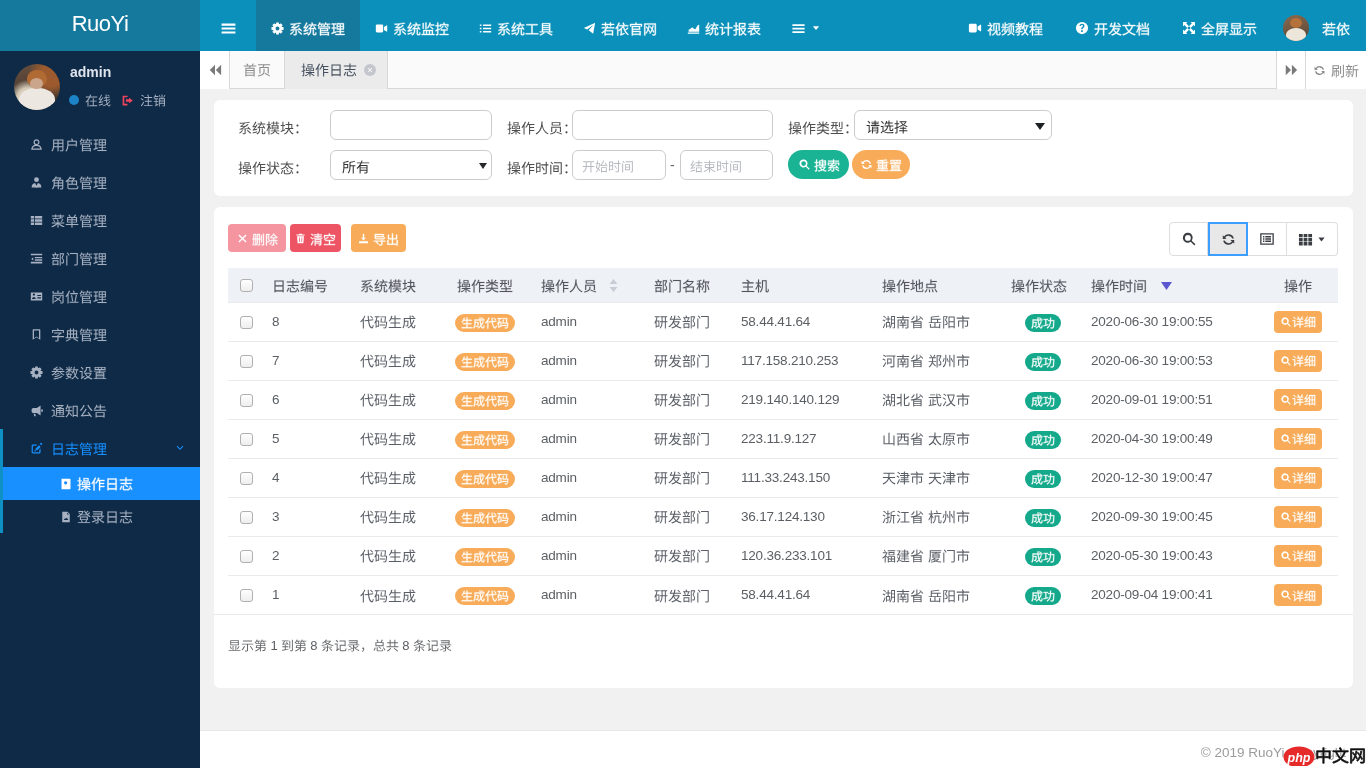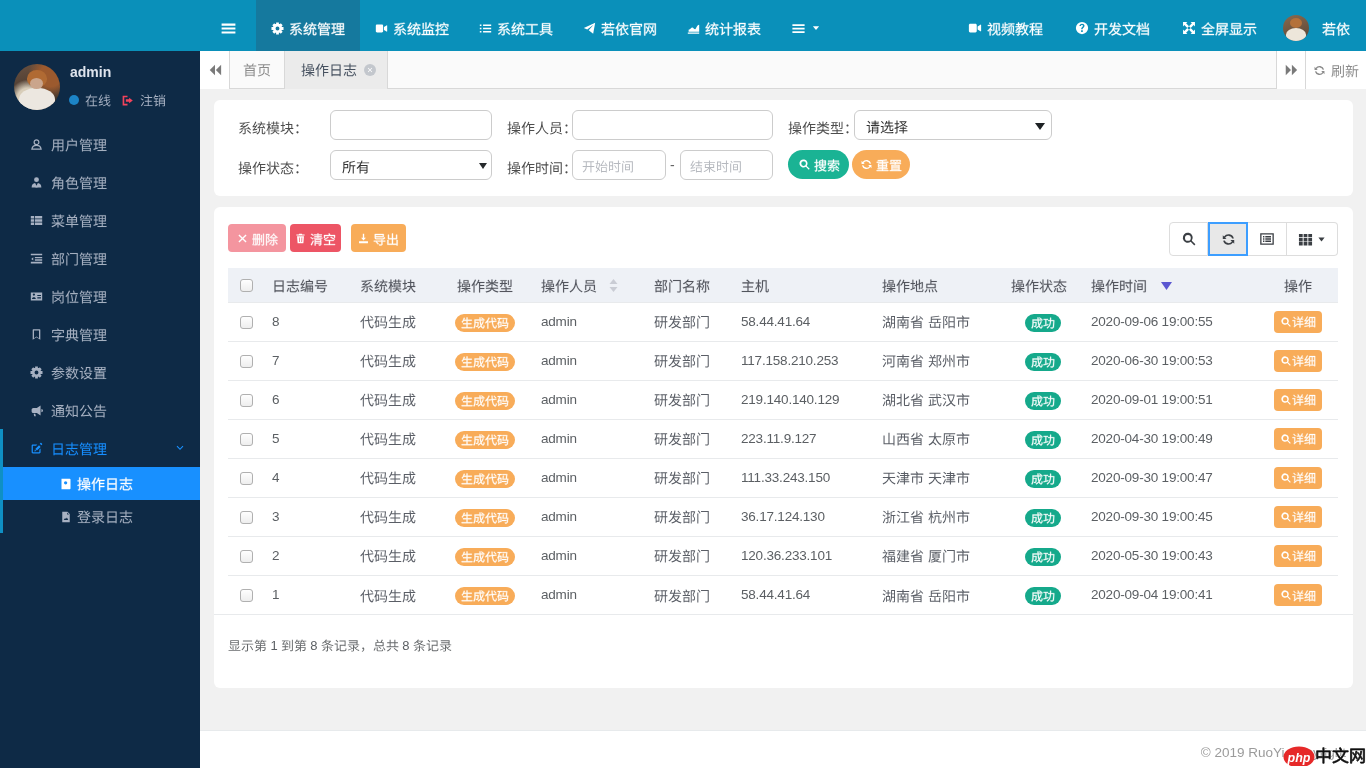--- a/index.html
+++ b/index.html
@@ -445,21 +445,21 @@
                 <use href="#u5cb3" x="0"></use>
                 <use href="#u9633" x="1000"></use>
                 <use href="#u5e02" x="2000"></use>
               </svg></td>
 <td style="text-align:center;padding:0"><span style="display:inline-flex;align-items:center;justify-content:center;width:36px;height:18px;position:relative;top:2px;background:#15a98b;border-radius:9px">
                 <svg style="vertical-align:middle;" width="24" height="12" viewBox="0 0 2000 1000" fill="#fff" stroke="#fff" stroke-width="26">
                   <use href="#u6210" x="0"></use>
                   <use href="#u529f" x="1000"></use>
                 </svg>
               </span></td>
-<td class="num">2020-09-06 19:00:55</td>
+<td class="num">2020-06-30 19:00:55</td>
 <td style="text-align:center;padding:0"><span style="display:inline-flex;align-items:center;justify-content:center;width:48px;height:22px;background:#f8ac59;border-radius:4px">
                 <svg style="vertical-align:middle;" width="12" height="12" viewBox="0 0 16 16" fill="#fff">
                   <path d="M10.8 9.7l3.6 3.6-1.1 1.1-3.6-3.6a5 5 0 1 1 1.1-1.1zM6.9 9.8a2.9 2.9 0 1 0 0-5.8 2.9 2.9 0 0 0 0 5.8z"></path>
                 </svg>
                 <span><svg style="vertical-align:middle;" width="24" height="12" viewBox="0 0 2000 1000" fill="#fff" stroke="#fff" stroke-width="24">
                     <use href="#u8be6" x="0"></use>
                     <use href="#u7ec6" x="1000"></use>
                   </svg></span>
               </span></td>
 </tr>
@@ -649,21 +649,21 @@
                 <use href="#u5929" x="0"></use>
                 <use href="#u6d25" x="1000"></use>
                 <use href="#u5e02" x="2000"></use>
               </svg></td>
 <td style="text-align:center;padding:0"><span style="display:inline-flex;align-items:center;justify-content:center;width:36px;height:18px;position:relative;top:2px;background:#15a98b;border-radius:9px">
                 <svg style="vertical-align:middle;" width="24" height="12" viewBox="0 0 2000 1000" fill="#fff" stroke="#fff" stroke-width="26">
                   <use href="#u6210" x="0"></use>
                   <use href="#u529f" x="1000"></use>
                 </svg>
               </span></td>
-<td class="num">2020-09-30 19:00:47</td>
+<td class="num">2020-12-30 19:00:47</td>
 <td style="text-align:center;padding:0"><span style="display:inline-flex;align-items:center;justify-content:center;width:48px;height:22px;background:#f8ac59;border-radius:4px">
                 <svg style="vertical-align:middle;" width="12" height="12" viewBox="0 0 16 16" fill="#fff">
                   <path d="M10.8 9.7l3.6 3.6-1.1 1.1-3.6-3.6a5 5 0 1 1 1.1-1.1zM6.9 9.8a2.9 2.9 0 1 0 0-5.8 2.9 2.9 0 0 0 0 5.8z"></path>
                 </svg>
                 <span><svg style="vertical-align:middle;" width="24" height="12" viewBox="0 0 2000 1000" fill="#fff" stroke="#fff" stroke-width="24">
                     <use href="#u8be6" x="0"></use>
                     <use href="#u7ec6" x="1000"></use>
                   </svg></span>
               </span></td>
 </tr>
@@ -840,20 +840,21 @@
           <use href="#u5171" x="5000"></use>
         </svg><span class="num" style="font-size:13px"> 8 </span><svg style="vertical-align:middle;" width="39" height="13" viewBox="0 0 3000 1000" fill="#676a6c">
           <use href="#u6761" x="0"></use>
           <use href="#u8bb0" x="1000"></use>
           <use href="#u5f55" x="2000"></use>
         </svg>
   </div>
 </div>
 </div>
 <div id="nav">
+  <div id="logo">RuoYi</div>
   <div id="navl">
       <div id="burger">
         <svg style="vertical-align:middle;" width="17" height="17" viewBox="0 0 16 16" fill="#fff">
           <path d="M1.5 3.4h13v1.9h-13zM1.5 7.1h13v1.9h-13zM1.5 10.8h13v1.9h-13z"></path>
         </svg>
       </div>
       <div class="nitem active">
         <svg style="vertical-align:middle;" width="13" height="13" viewBox="0 0 16 16" fill="#fff">
           <path d="M8 2.2A5.8 5.8 0 1 1 8 13.8A5.8 5.8 0 1 1 8 2.2ZM12.5 6.3L15.4 6.3L15.4 9.7L12.5 9.7ZM12.4 10.0L14.4 12.0L12.0 14.4L10.0 12.4ZM9.7 12.5L9.7 15.4L6.3 15.4L6.3 12.5ZM6.0 12.4L4.0 14.4L1.6 12.0L3.6 10.0ZM3.5 9.7L0.6 9.7L0.6 6.3L3.5 6.3ZM3.6 6.0L1.6 4.0L4.0 1.6L6.0 3.6ZM6.3 3.5L6.3 0.6L9.7 0.6L9.7 3.5ZM10.0 3.6L12.0 1.6L14.4 4.0L12.4 6.0ZM8 5.6A2.4 2.4 0 1 0 8 10.4A2.4 2.4 0 1 0 8 5.6Z"></path>
         </svg>

